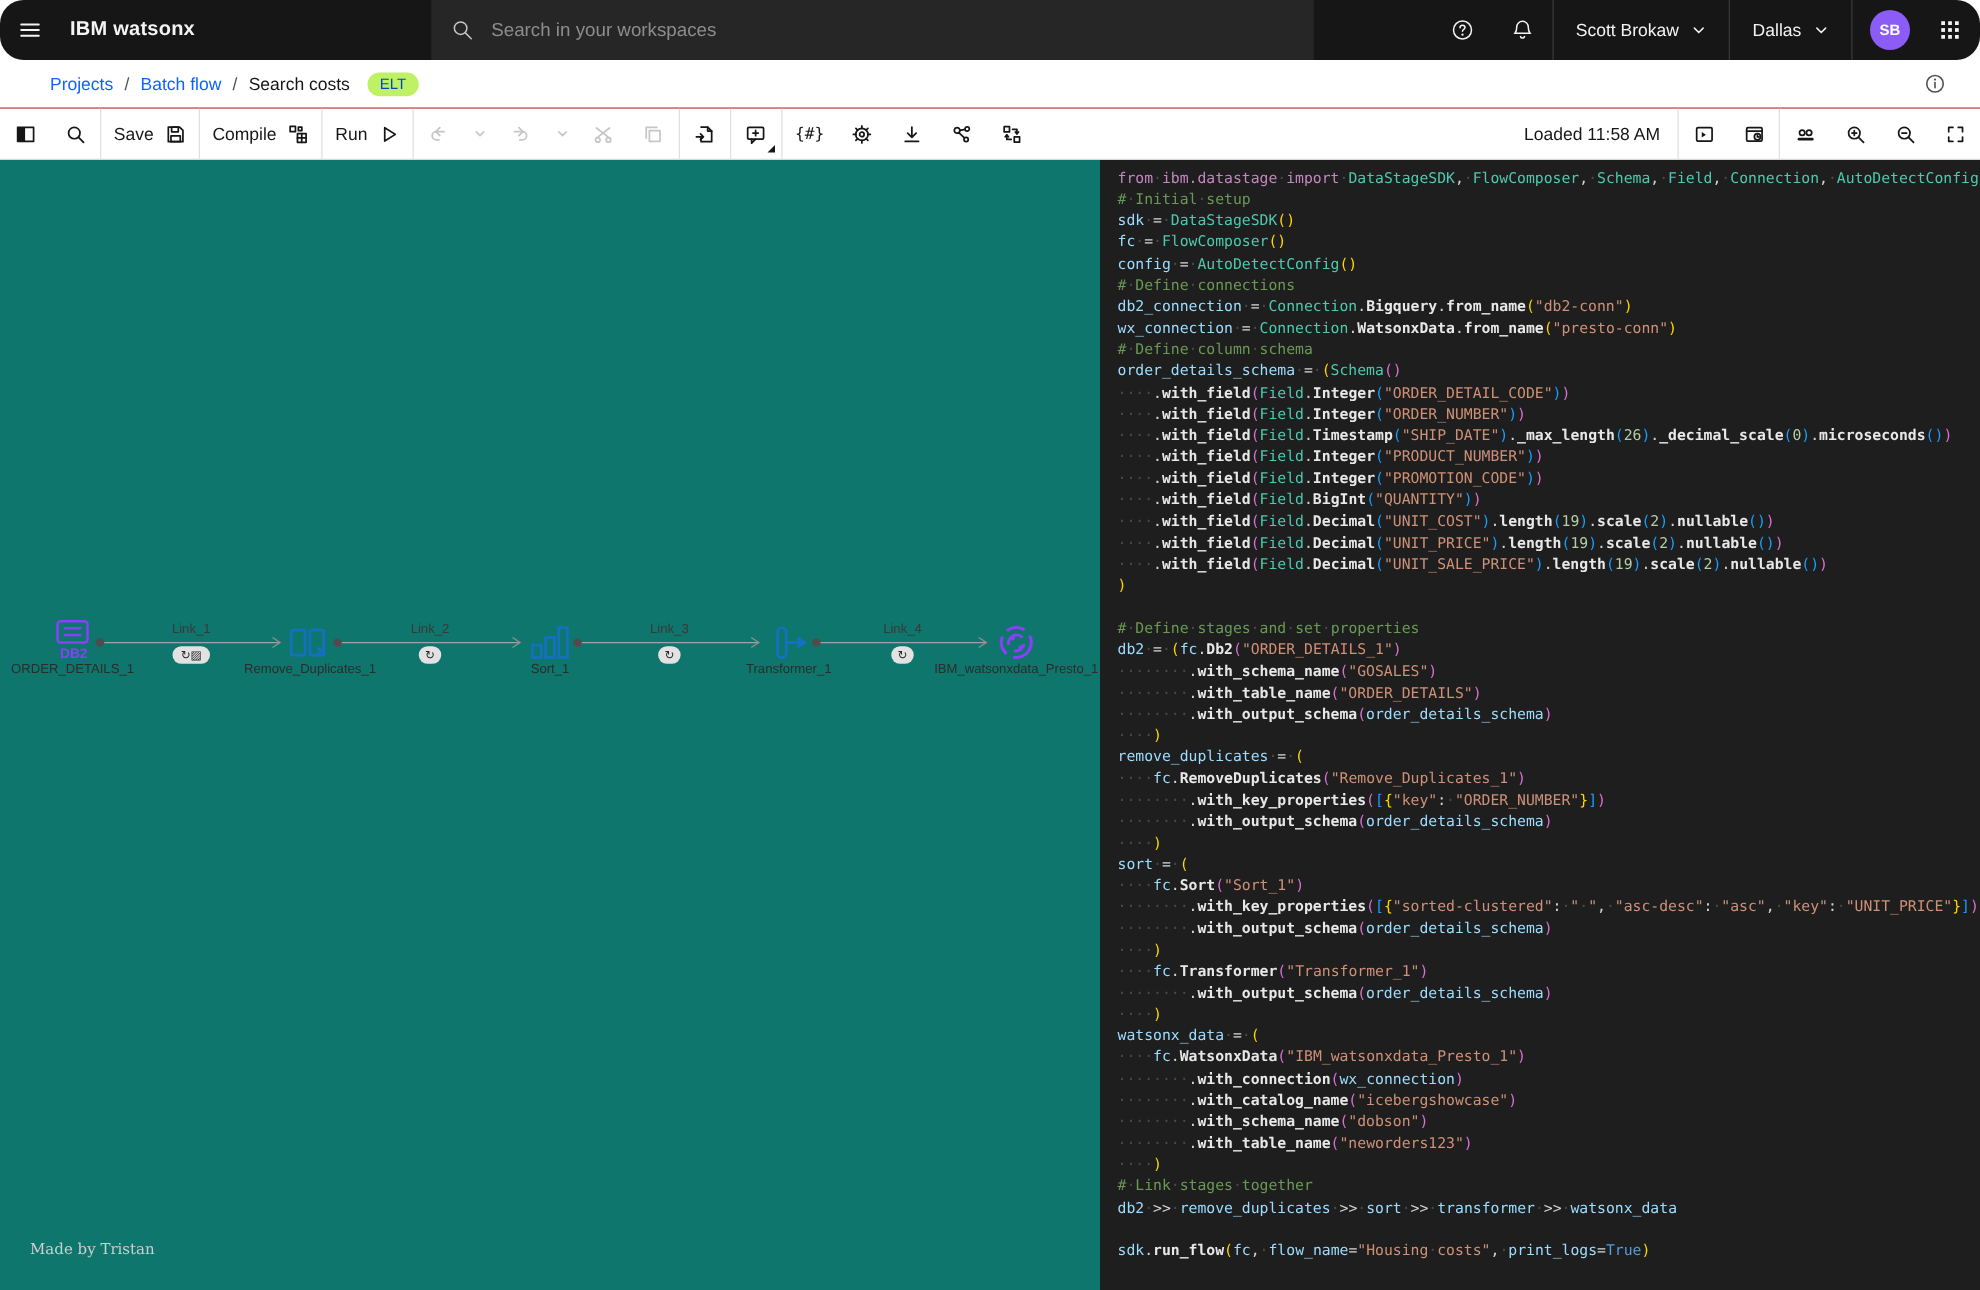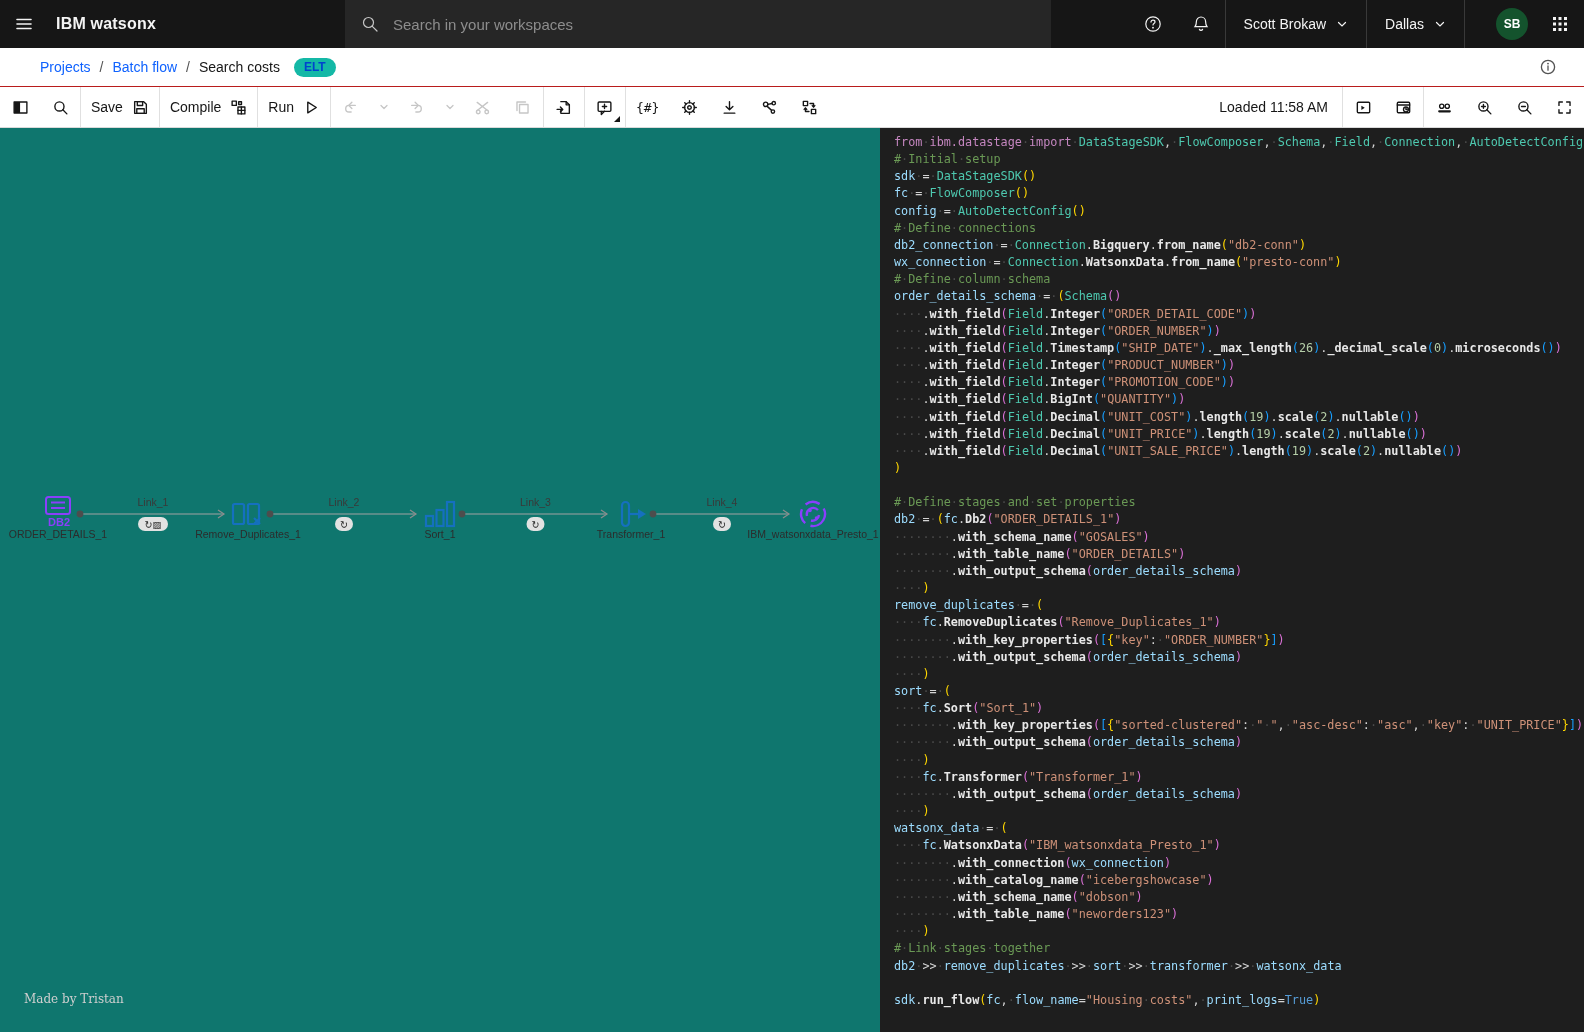--- a/index.html
+++ b/index.html
@@ -1,38 +1,38 @@
 <!DOCTYPE html>
 <html style="--k: #C586C0; --c: #6A9955; --t: #4EC9B0; --v: #9CDCFE; --m: #E8E8E8; --s: #CE9178; --n: #B5CEA8; --o: #D4D4D4; --p1: #FFD700; --p2: #DA70D6; --p3: #179FFF; --b: #569CD6; --ws: #4A4A4A; --bg: #1E1E1E;"><head>
 <meta charset="utf-8">
 <style>
   * { box-sizing: border-box; margin: 0; padding: 0; }
   html,body { width:1584px; height:1032px; overflow:hidden; background:#fff;
     font-family:"Liberation Sans", sans-serif; }
 
   
-  .header { position:relative; height:48px; background:#161616; display:flex; align-items:center; }
+  .header { position:relative; height:48px; background:#161616; display:flex; align-items:center;border-radius:19px; }
   .hbtn { width:48px; height:48px; display:flex; align-items:center; justify-content:center; cursor:pointer; background:none; border:none; }
   .product { color:#f4f4f4; font-size:16px; font-weight:600; letter-spacing:.2px; margin-left:8px; white-space:nowrap; }
   .search { position:absolute; left:345px; top:0; width:706px; height:48px; background:#262626;
     display:flex; align-items:center; padding-left:16px; gap:14px; }
   .search-ph { color:#8d8d8d; font-size:15px; }
   .hdr-right { margin-left:auto; display:flex; align-items:center; height:48px; }
   .hdr-item { display:flex; align-items:center; gap:10px; color:#f4f4f4; font-size:14px; padding:0 18px; height:48px; cursor:pointer; }
   .vdiv { width:1px; height:48px; background:#393939; }
-  .avatar { width:32px; height:32px; border-radius:50%; background:#14532d; color:#fff;
-    font-size:12px; font-weight:600; display:flex; align-items:center; justify-content:center;margin-left:17px; }
+  .avatar { width:32px; height:32px; border-radius:50%; background:#8b5cf6; color:#fff;
+    font-size:12px; font-weight:600; display:flex; align-items:center; justify-content:center; }
 
   
   .crumbbar { height:39px; background:#fff; display:flex; align-items:center; padding:0 16px 0 40px; border-bottom:1px solid #b91c1c; }
   .crumbs { display:flex; align-items:center; font-size:14px; }
   .crumbs a { color:#0f62fe; text-decoration:none; cursor:pointer; }
   .crumbs .sep { color:#525252; margin:0 9px; }
   .crumbs .current { color:#161616; }
-  .badge { margin-left:14px; background:#14b8a6; color:#0043ce; font-size:12px; font-weight:700;
+  .badge { margin-left:14px; background:#bef264; color:#0043ce; font-size:12px; font-weight:400;
     border-radius:12px; padding:2px 10px 3px; }
   .crumb-right { margin-left:auto; display:flex; align-items:center; }
 
   
   .toolbar { height:41px; background:#fff; display:flex; align-items:flex-end; border-bottom:1px solid #dadada; }
   .tbtn { height:40px; min-width:40px; padding:0 10px; border:none; background:none; display:flex;
     align-items:center; justify-content:center; gap:9px; font-size:14px; color:#161616; cursor:pointer; position:relative; }
   .tbtn.dis { cursor:default; }
   .tbtn.dis svg { stroke:#c6c6c6 !important; }
   .tdiv { width:1px; height:40px; background:#e0e0e0; flex:none; }

